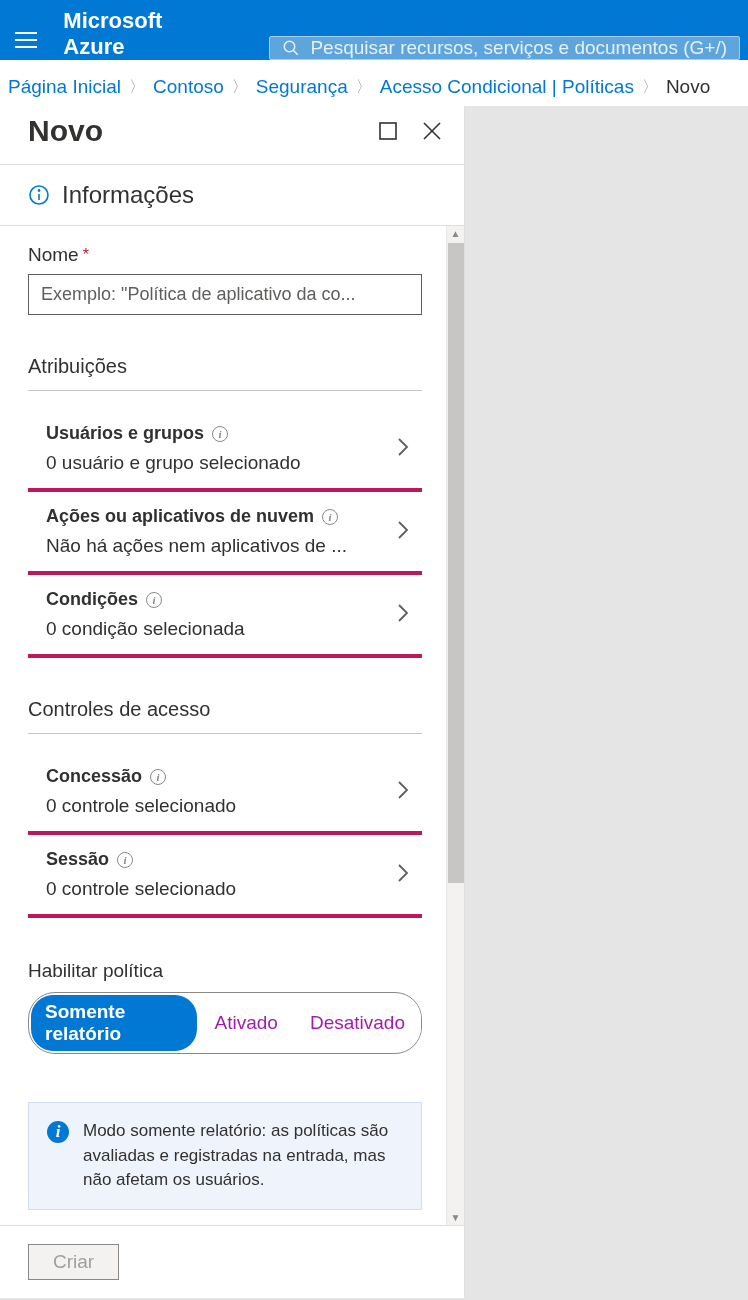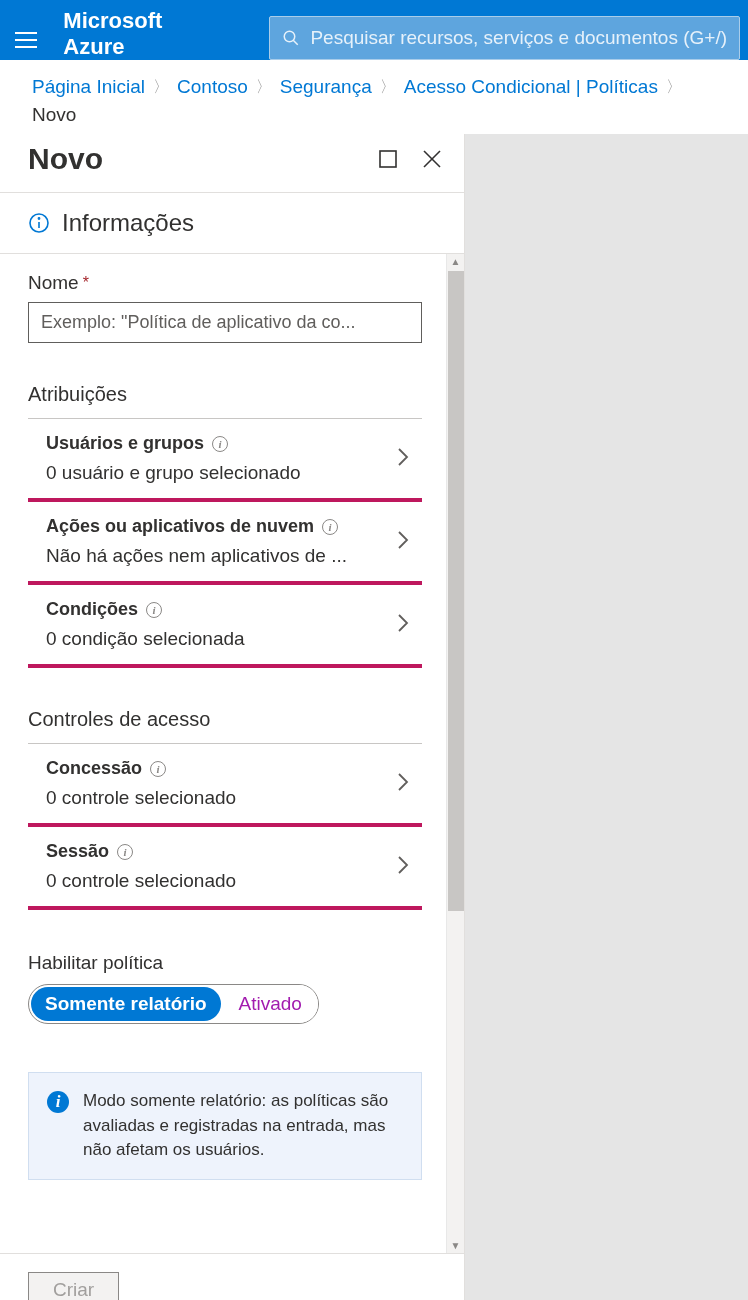--- a/index.html
+++ b/index.html
@@ -32,39 +32,39 @@
   }
   .brand {
     color: #fff; font-size: 22px; font-weight: 600;
     padding: 0 10px;
   }
   .search-box {
     flex: 1;
     background: #5ea5de;
     border: 1px solid #a9cdea;
     border-radius: 2px;
-    height: 44px;
+    height: 24px;
     display: flex;
     align-items: center;
     padding: 0 12px;
     gap: 10px;
     margin-left: 40px;
   }
   .search-box svg { flex-shrink: 0; }
   .search-placeholder {
     color: #e6f1fa;
     font-size: 19px;
     white-space: nowrap;
     overflow: hidden;
   }
 
   
   .breadcrumb-bar {
     background: #fff;
-    padding: 16px 24px 8px 32px;
+    padding: 16px 24px 8px 8px;
     display: flex;
     align-items: center;
     flex-wrap: wrap;
     font-size: 19px;
     gap: 6px;
   }
   .breadcrumb-bar a {
     color: #0078d4;
     text-decoration: none;
     cursor: pointer;
@@ -184,21 +184,21 @@
     padding: 9px 12px;
     font-size: 18px;
     color: #323130;
     font-family: inherit;
   }
   .text-input::placeholder { color: #605e5c; }
 
   .section-header {
     font-size: 20px;
     color: #323130;
-    margin: 40px 0 0 0;
+    margin: 40px 0 18px 0;
     padding-bottom: 12px;
     border-bottom: 1px solid #c8c6c4;
   }
 
   .option-row {
     display: flex;
     align-items: center;
     justify-content: space-between;
     border-bottom: 4px solid #be185d;
     padding: 14px 4px 14px 18px;
@@ -455,20 +455,21 @@
                 <polyline points="3,3 11,11 3,19"></polyline>
               </svg>
           </div>
         </div>
 
         
         <div class="enable-label">Habilitar política</div>
         <div class="segmented">
           <div class="seg-option active">Somente relatório</div>
           <div class="seg-option">Ativado</div>
+          <div class="seg-option">Desativado</div>
         </div>
 
         
         <div class="info-box">
           <div class="info-box-icon">i</div>
           <div>Modo somente relatório: as políticas são avaliadas e registradas na entrada, mas não afetam os usuários.</div>
         </div>
 
       </div>
 

